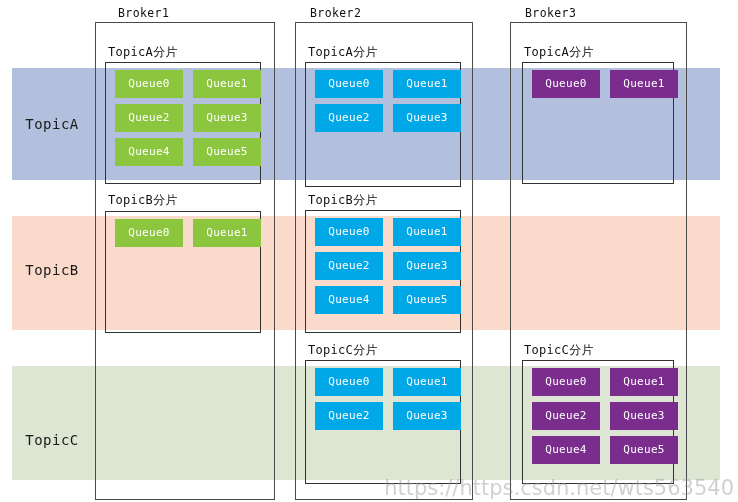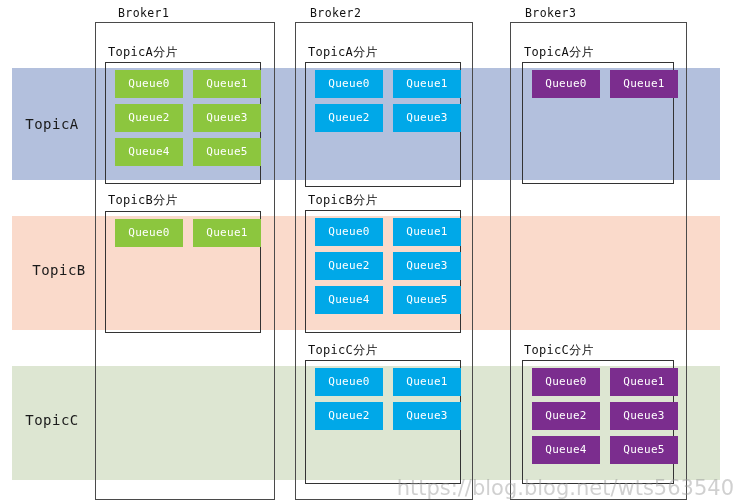--- a/index.html
+++ b/index.html
@@ -95,23 +95,23 @@
     font-family: "DejaVu Sans", "Liberation Sans", sans-serif;
   }
 </style>
 </head>
 <body>
 
 <div id="canvas" style="width: 738px; height: 502px; background: rgb(255, 255, 255);">
     <div class="band" style="left: 12px; top: 68px; width: 708px; height: 112px; background: rgb(179, 192, 221);"></div>
     <div class="band-label" style="top: 116px;">TopicA</div>
     <div class="band" style="left: 12px; top: 216px; width: 708px; height: 114px; background: rgb(250, 218, 203);"></div>
-    <div class="band-label" style="top: 262px; padding-left: 7px;">TopicB</div>
+    <div class="band-label" style="top: 262px;">TopicB</div>
     <div class="band" style="left: 12px; top: 366px; width: 708px; height: 114px; background: rgb(221, 230, 210);"></div>
-    <div class="band-label" style="top: 412px;">TopicC</div>
+    <div class="band-label" style="top: 432px;">TopicC</div>
     <div class="broker" style="left: 95px; top: 22px; width: 178px; height: 476px;"></div>
     <div class="broker-title" style="left: 118px; top: 6px;">Broker1</div>
     <div class="shard" style="left: 105px; top: 62px; width: 156px; height: 122px;"></div>
     <div class="shard-title" style="left: 108px; top: 44px;">TopicA分片</div>
     <div class="queue" style="left: 115px; top: 70px; width: 68px; height: 28px; line-height: 28px; background: rgb(140, 198, 62);">Queue0</div>
     <div class="queue" style="left: 193px; top: 70px; width: 68px; height: 28px; line-height: 28px; background: rgb(140, 198, 62);">Queue1</div>
     <div class="queue" style="left: 115px; top: 104px; width: 68px; height: 28px; line-height: 28px; background: rgb(140, 198, 62);">Queue2</div>
     <div class="queue" style="left: 193px; top: 104px; width: 68px; height: 28px; line-height: 28px; background: rgb(140, 198, 62);">Queue3</div>
     <div class="queue" style="left: 115px; top: 138px; width: 68px; height: 28px; line-height: 28px; background: rgb(140, 198, 62);">Queue4</div>
     <div class="queue" style="left: 193px; top: 138px; width: 68px; height: 28px; line-height: 28px; background: rgb(140, 198, 62);">Queue5</div>
@@ -148,14 +148,14 @@
     <div class="queue" style="left: 532px; top: 70px; width: 68px; height: 28px; line-height: 28px; background: rgb(123, 45, 142);">Queue0</div>
     <div class="queue" style="left: 610px; top: 70px; width: 68px; height: 28px; line-height: 28px; background: rgb(123, 45, 142);">Queue1</div>
     <div class="shard" style="left: 522px; top: 360px; width: 152px; height: 124px;"></div>
     <div class="shard-title" style="left: 524px; top: 342px;">TopicC分片</div>
     <div class="queue" style="left: 532px; top: 368px; width: 68px; height: 28px; line-height: 28px; background: rgb(123, 45, 142);">Queue0</div>
     <div class="queue" style="left: 610px; top: 368px; width: 68px; height: 28px; line-height: 28px; background: rgb(123, 45, 142);">Queue1</div>
     <div class="queue" style="left: 532px; top: 402px; width: 68px; height: 28px; line-height: 28px; background: rgb(123, 45, 142);">Queue2</div>
     <div class="queue" style="left: 610px; top: 402px; width: 68px; height: 28px; line-height: 28px; background: rgb(123, 45, 142);">Queue3</div>
     <div class="queue" style="left: 532px; top: 436px; width: 68px; height: 28px; line-height: 28px; background: rgb(123, 45, 142);">Queue4</div>
     <div class="queue" style="left: 610px; top: 436px; width: 68px; height: 28px; line-height: 28px; background: rgb(123, 45, 142);">Queue5</div>
-    <div class="watermark">https://blog.blog.net/wts563540</div>
+    <div class="watermark">https://https.csdn.net/wts563540</div>
   </div>
 
 </body></html>

